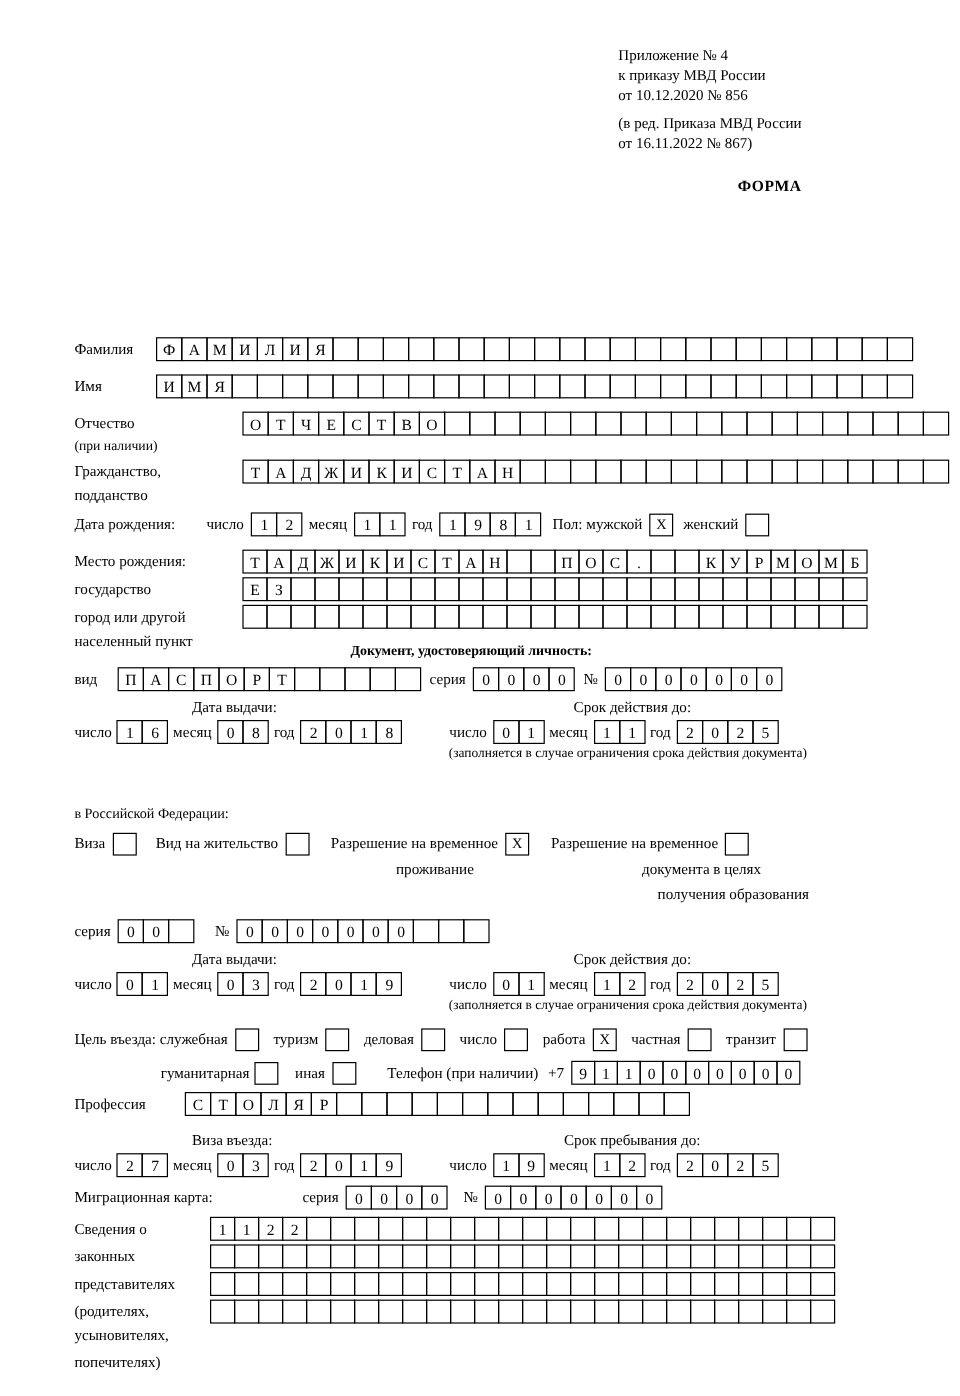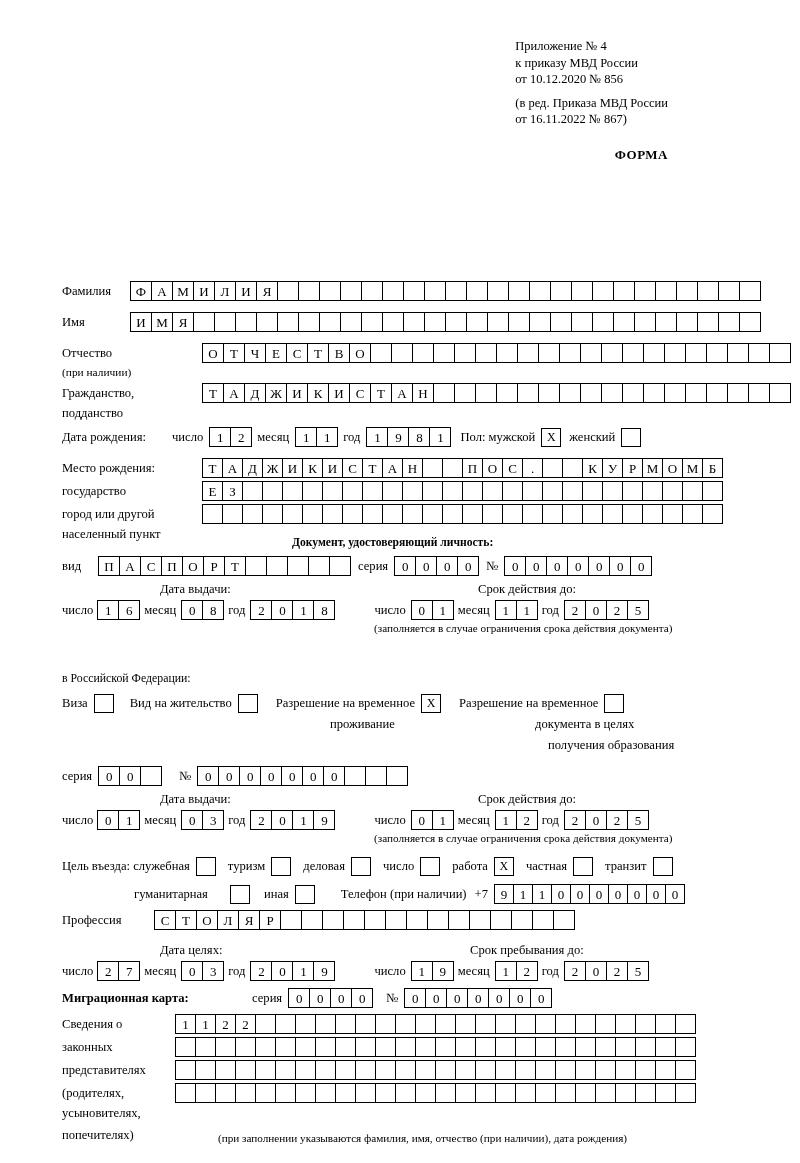--- a/index.html
+++ b/index.html
@@ -534,21 +534,21 @@
     <span class="cellbox" id="box-purpose-study"></span>
     <span class="lbl" style="margin:0 6px 0 12px;">работа</span>
     <span class="cellbox" id="box-purpose-work">X</span>
     <span class="lbl" style="margin:0 6px 0 12px;">частная</span>
     <span class="cellbox" id="box-purpose-private"></span>
     <span class="lbl" style="margin:0 6px 0 12px;">транзит</span>
     <span class="cellbox" id="box-purpose-transit"></span>
   </div>
 
   <div class="row" style="left:134px; top:884px;">
-    <span class="lbl" style="margin-right:22px;text-align:right;">гуманитарная</span>
+    <span class="lbl" style="margin-right:4px;text-align:right;">гуманитарная</span>
     <span class="cellbox" id="box-purpose-humanitarian"></span>
     <span class="lbl" style="margin:0 6px 0 14px;">иная</span>
     <span class="cellbox" id="box-purpose-other"></span>
     <span class="lbl" style="margin:0 8px 0 26px;">Телефон (при наличии)</span>
     <span class="lbl" style="margin-right:6px;">+7</span>
     <span class="cells" id="cells-phone">
         <span class="cell" style="width: 20px;">9</span>
         <span class="cell" style="width: 20px;">1</span>
         <span class="cell" style="width: 20px;">1</span>
         <span class="cell" style="width: 20px;">0</span>
@@ -581,21 +581,21 @@
         <span class="cell"></span>
         <span class="cell"></span>
         <span class="cell"></span>
         <span class="cell"></span>
         <span class="cell"></span>
         <span class="cell"></span>
       </span>
   </div>
 
   <div class="row" style="left:160px; top:943px;">
-    <span class="lbl">Дата целях:</span>
+    <span class="lbl">Виза въезда:</span>
   </div>
   <div class="row" style="left:470px; top:943px;">
     <span class="lbl">Срок пребывания до:</span>
   </div>
 
   <div class="row" style="left:62px; top:961px;">
     <span class="lbl" style="margin-right:4px;">число</span>
     <span class="cells" id="cells-entry-day">
         <span class="cell">2</span>
         <span class="cell">7</span>
@@ -625,21 +625,21 @@
     <span class="lbl" style="margin:0 5px;">год</span>
     <span class="cells" id="cells-stay-year">
         <span class="cell">2</span>
         <span class="cell">0</span>
         <span class="cell">2</span>
         <span class="cell">5</span>
       </span>
   </div>
 
   <div class="row" style="left:62px; top:988px;">
-    <span class="lbl" style="width:190px;font-weight:bold;">Миграционная карта:</span>
+    <span class="lbl" style="width:190px;">Миграционная карта:</span>
     <span class="lbl" style="margin-right:6px;">серия</span>
     <span class="cells" id="cells-mig-series">
         <span class="cell">0</span>
         <span class="cell">0</span>
         <span class="cell">0</span>
         <span class="cell">0</span>
       </span>
     <span class="lbl" style="margin:0 6px 0 14px;">№</span>
     <span class="cells" id="cells-mig-number">
         <span class="cell">0</span>
@@ -776,17 +776,14 @@
         <span class="cell" style="width: 21px;"></span>
       </span>
   </div>
   <div class="row" style="left:62px; top:1106px;">
     <span class="lbl">усыновителях,</span>
   </div>
   <div class="row" style="left:62px; top:1128px;">
     <span class="lbl">попечителях)</span>
   </div>
 
-  <div class="row" style="left:218px; top:1132px;">
-    <span class="note">(при заполнении указываются фамилия, имя, отчество (при наличии), дата рождения)</span>
-  </div>
 
 </div>
 
 </body></html>

